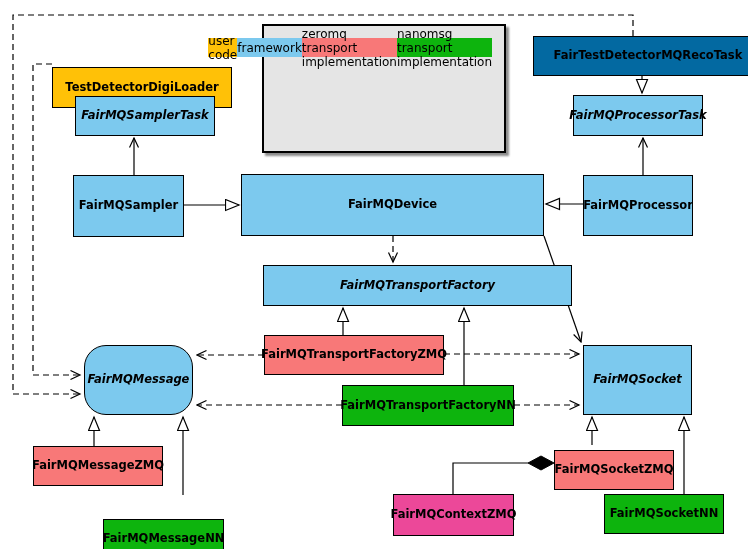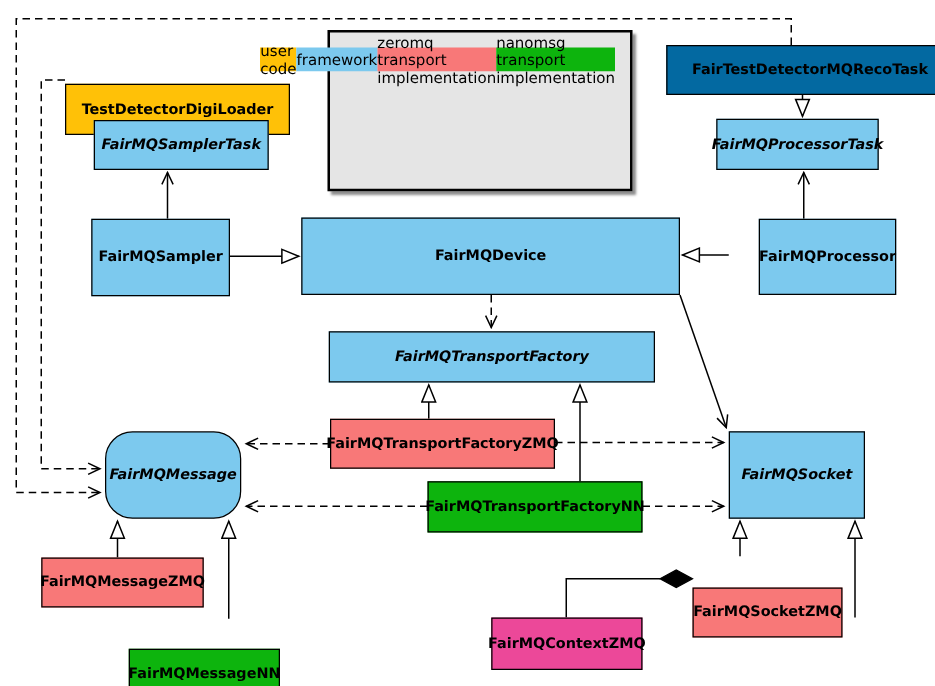--- a/index.html
+++ b/index.html
@@ -86,34 +86,35 @@
   <div class="node" style="left: 533px; top: 36px; width: 230px; height: 40px; background-color: #0369a1;">FairTestDetectorMQRecoTask</div>
 
   <div class="node abstract" style="left: 63px; top: 96px; width: 140px; height: 40px; background-color: rgb(124, 201, 238); margin-left: 12px;">FairMQSamplerTask</div>
 
   <div class="node abstract" style="left: 573px; top: 95px; width: 130px; height: 41px; background-color: rgb(124, 201, 238);">FairMQProcessorTask</div>
 
   <div class="node" style="left: 73px; top: 175px; width: 111px; height: 62px; background-color: rgb(124, 201, 238);">FairMQSampler</div>
 
   <div class="node" style="left: 241px; top: 174px; width: 303px; height: 62px; background-color: rgb(124, 201, 238);">FairMQDevice</div>
 
-  <div class="node" style="left: 583px; top: 175px; width: 110px; height: 61px; background-color: rgb(124, 201, 238); margin-left: 24px;">FairMQProcessor</div>
+  <div class="node" style="left: 583px; top: 175px; width: 110px; height: 61px; background-color: rgb(124, 201, 238);">FairMQProcessor</div>
 
-  <div class="node abstract" style="left: 263px; top: 265px; width: 261px; height: 41px; background-color: rgb(124, 201, 238);">FairMQTransportFactory</div>
+  <div class="node abstract" style="left: 263px; top: 265px; width: 309px; height: 41px; background-color: rgb(124, 201, 238);">FairMQTransportFactory</div>
 
   <div class="node" style="left: 264px; top: 335px; width: 180px; height: 40px; background-color: rgb(248, 120, 120);">FairMQTransportFactoryZMQ</div>
 
   <div class="node" style="left: 342px; top: 385px; width: 172px; height: 41px; background-color: rgb(13, 180, 13);">FairMQTransportFactoryNN</div>
 
   <div class="node abstract" style="left: 84px; top: 345px; width: 109px; height: 70px; background-color: rgb(124, 201, 238); border-radius: 22px;">FairMQMessage</div>
 
   <div class="node" style="left: 33px; top: 446px; width: 130px; height: 40px; background-color: rgb(248, 120, 120);">FairMQMessageZMQ</div>
 
   <div class="node abstract" style="left: 583px; top: 345px; width: 109px; height: 70px; background-color: rgb(124, 201, 238);">FairMQSocket</div>
 
   <div class="node" style="left: 103px; top: 495px; width: 121px; height: 40px; background-color: rgb(13, 180, 13); margin-top: 24px;">FairMQMessageNN</div>
 
   <div class="node" style="left: 393px; top: 494px; width: 121px; height: 42px; background-color: #ec4899;">FairMQContextZMQ</div>
 
-  <div class="node" style="left: 554px; top: 470px; width: 120px; height: 40px; background-color: rgb(248, 120, 120);">FairMQSocketZMQ</div>
+  <div class="node" style="left: 554px; top: 450px; width: 120px; height: 40px; background-color: rgb(248, 120, 120);">FairMQSocketZMQ</div>
 
+  <div class="node" style="left: 604px; top: 494px; width: 120px; height: 40px; background-color: rgb(13, 180, 13);">FairMQSocketNN</div>
 
 </div>
 
 </body></html>

